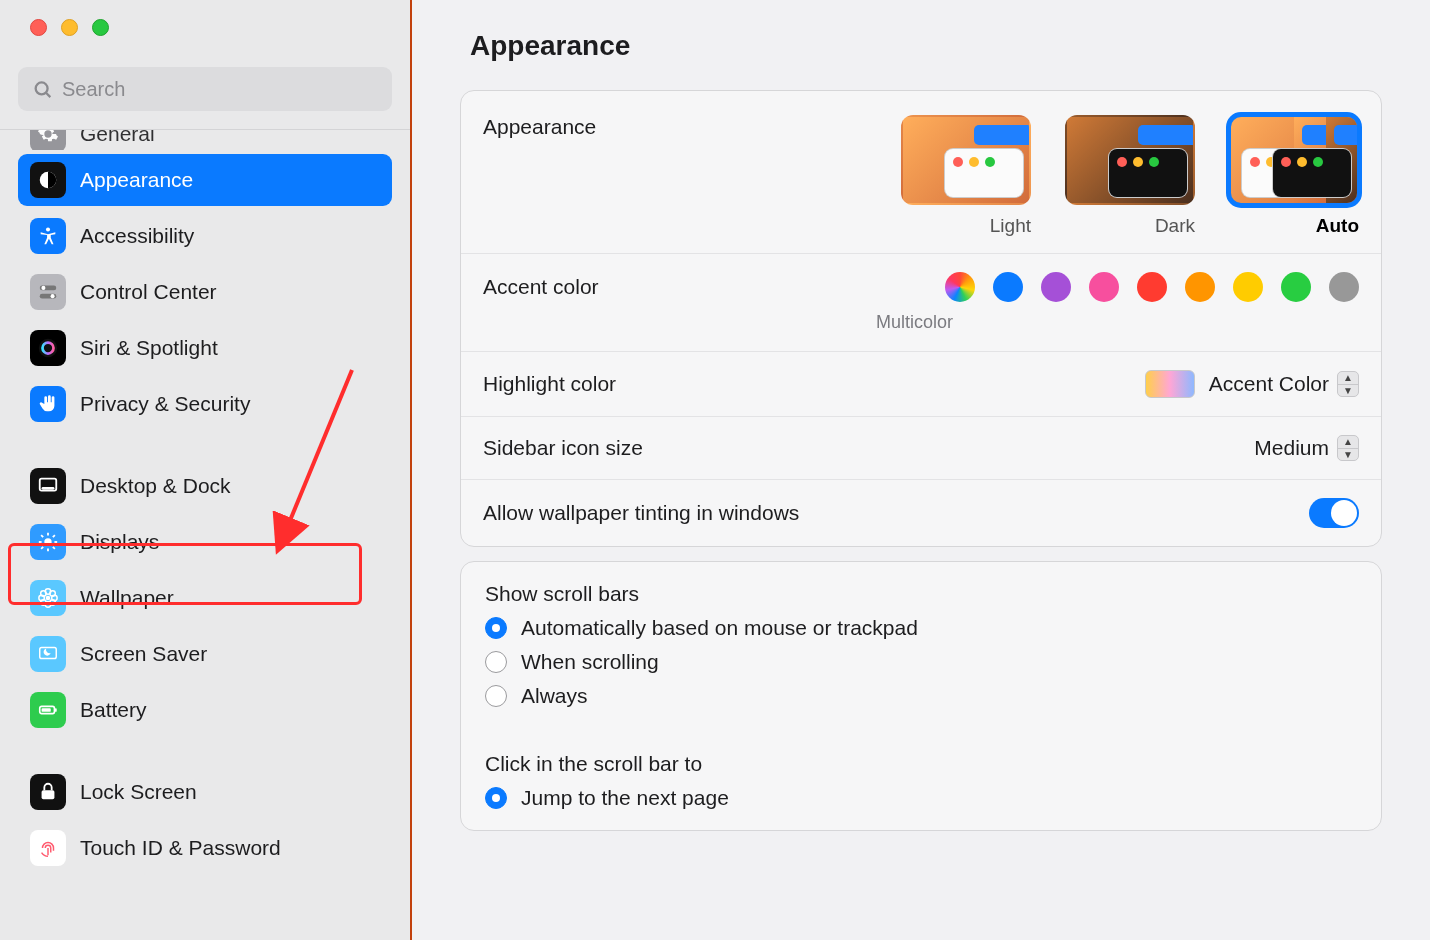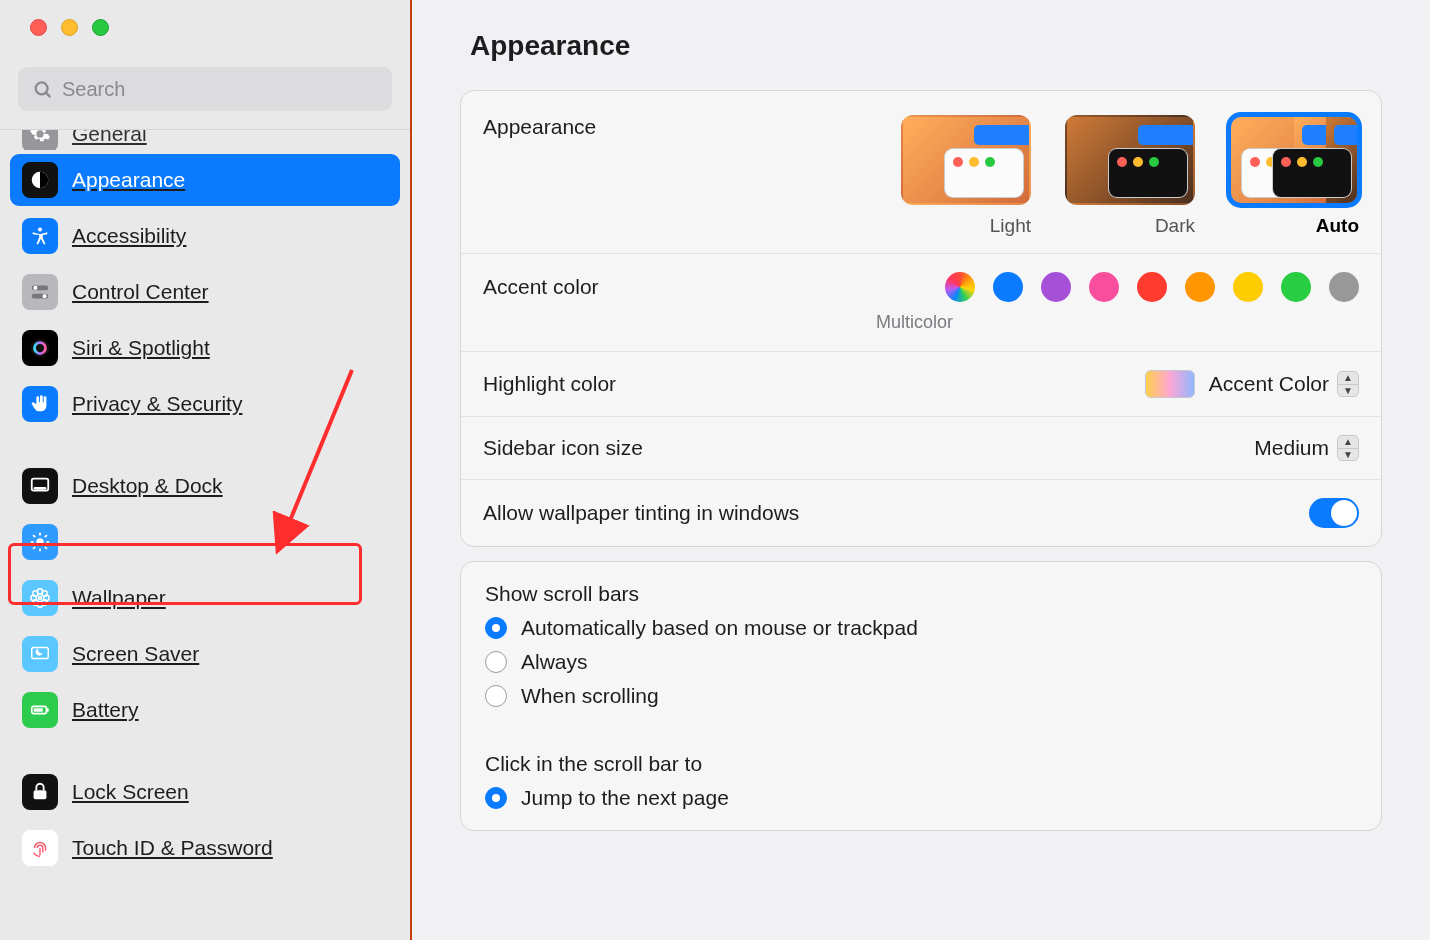--- a/index.html
+++ b/index.html
@@ -57,21 +57,21 @@
     left: 32px; top: 50%;
     transform: translateY(-60%);
     width: 22px; height: 22px; color:#8a8a8e;
   }
   .sidebar-scroll {
     flex: 1;
     overflow: hidden;
     border-top: 1px solid #d4d4d6;
     padding-top: 0;
   }
-  .sb-list { list-style:none; padding: 4px 10px; position:relative; top:-12px;text-decoration:underline;}
+  .sb-list { list-style:none; padding: 4px 18px; position:relative; top:-12px;}
   .sb-item {
     display:flex; align-items:center; gap:14px;
     padding: 8px 12px;
     border-radius: 9px;
     margin: 4px 0;
     font-size: 21px;
     cursor: default;
   }
   .sb-item.cutoff { height:24px; overflow:hidden; padding-top:0; opacity:0.9;}
   .sb-item.selected { background:#0a7aff; color:#fff; }
@@ -286,20 +286,21 @@
                   <line x1="12" y1="19" x2="12" y2="22"></line>
                   <line x1="2" y1="12" x2="5" y2="12"></line>
                   <line x1="19" y1="12" x2="22" y2="12"></line>
                   <line x1="4.5" y1="4.5" x2="6.7" y2="6.7"></line>
                   <line x1="17.3" y1="17.3" x2="19.5" y2="19.5"></line>
                   <line x1="4.5" y1="19.5" x2="6.7" y2="17.3"></line>
                   <line x1="17.3" y1="6.7" x2="19.5" y2="4.5"></line>
                 </g>
               </svg>
             </span>
+            <span class="sb-label">Displays</span>
           </li>
           <li class="sb-item">
             <span class="sb-icon" style="background: rgb(90, 200, 255);">
               <svg viewBox="0 0 24 24" width="22" height="22" fill="#fff">
                 <circle cx="12" cy="12" r="2.5"></circle>
                 <g fill="none" stroke="#fff" stroke-width="1.6">
                   <circle cx="12" cy="5" r="3"></circle>
                   <circle cx="12" cy="19" r="3"></circle>
                   <circle cx="5" cy="12" r="3"></circle>
                   <circle cx="19" cy="12" r="3"></circle>
@@ -479,25 +480,25 @@
       <div class="panel2-inner">
         <div>
           <div class="section-title">Show scroll bars</div>
           <div class="radio-col" id="scroll-opts">
               <div class="radio sel">
                 <span class="r-dot"></span>
                 <span>Automatically based on mouse or trackpad</span>
               </div>
               <div class="radio">
                 <span class="r-dot"></span>
-                <span>Always</span>
+                <span>When scrolling</span>
               </div>
               <div class="radio">
                 <span class="r-dot"></span>
-                <span>When scrolling</span>
+                <span>Always</span>
               </div>
             </div>
         </div>
         <div>
           <div class="section-title">Click in the scroll bar to</div>
           <div class="radio-col" id="click-opts">
               <div class="radio sel">
                 <span class="r-dot"></span>
                 <span>Jump to the next page</span>
               </div>

